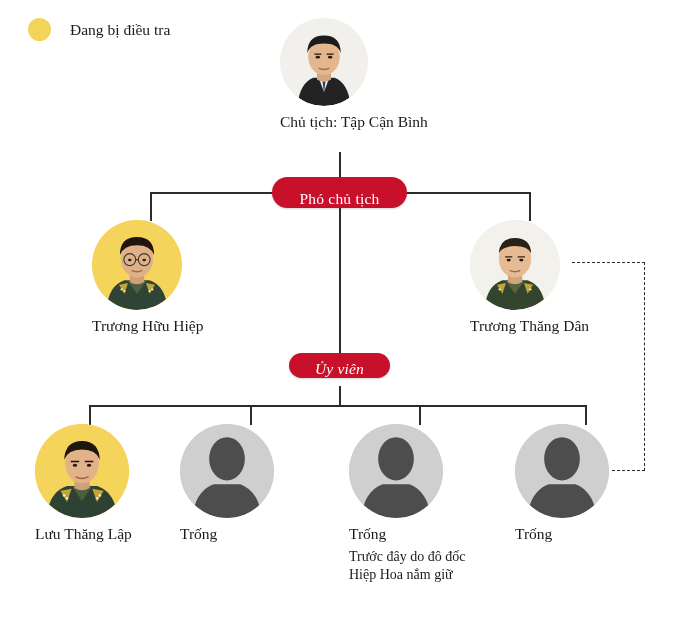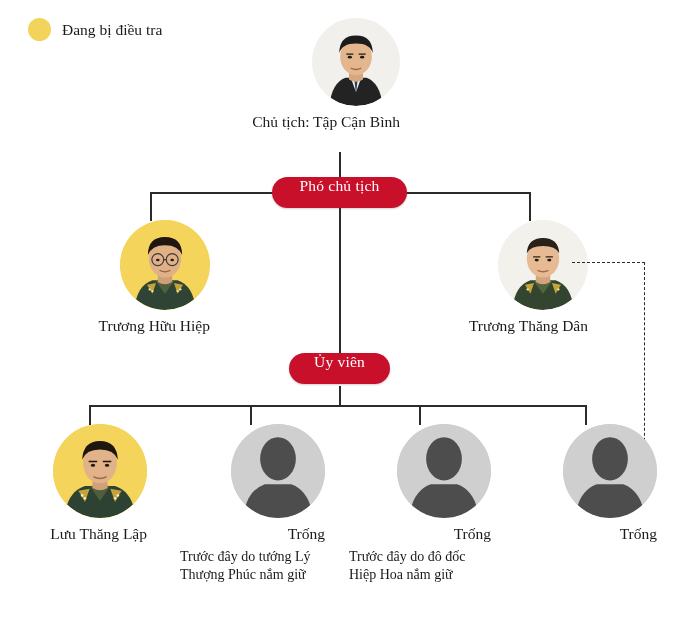--- a/index.html
+++ b/index.html
@@ -38,41 +38,41 @@
     border-left: 1.6px dashed #2b2b2b;
   }
 
   
   .legend {
     position: absolute;
     left: 28px;
     top: 18px;
     display: flex;
     align-items: center;
-    gap: 11px;
+    gap: 19px;
   }
   .legend-dot {
     width: 23px;
     height: 23px;
     border-radius: 50%;
     background: #f2d45a;
     flex: none;
   }
   .legend-label {
     font-size: 15.5px;
     color: #1a1a1a;
     white-space: nowrap;
   }
 
   
   .node {
     position: absolute;
     display: flex;
     flex-direction: column;
-    align-items: flex-end;
+    align-items: flex-start;
   }
   .avatar {
     border-radius: 50%;
     overflow: hidden;
     position: relative;
     flex: none;
   }
   .avatar.plain { background: #f4f2ee; }
   .avatar.flag  { background: #f5d45b; }
   .avatar.empty { background: #cfcfcf; }
@@ -91,21 +91,21 @@
     font-size: 14px;
     line-height: 1.32;
     text-align: left;
     align-self: center;
   }
 
   
   .pill {
     position: absolute;
     display: flex;
-    align-items: flex-start;
+    align-items: flex-end;
     justify-content: center;
     background: #c8102a;
     border-radius: 17px;
     color: #ffffff;
     font-size: 15.5px;
     letter-spacing: .2px;
     white-space: nowrap;
     box-shadow: 0 1px 2px rgba(0,0,0,.18);
   }
 </style>
@@ -232,21 +232,21 @@
     <div class="node-name">Trương Thăng Dân</div>
   </div>
 
   <div class="dash h" style="left:572px; top:262px; width:73px;"></div>
   <div class="dash v" style="left:644px; top:262px; height:209px;"></div>
   <div class="dash h" style="left:612px; top:470px; width:33px;"></div>
 
   <div class="line v" style="left:339px; top:208px; height:148px;"></div>
   <div class="line v" style="left:339px; top:386px; height:20px;"></div>
 
-  <div class="pill" style="left:289px; top:353px; width:101px; height:31px;">
+  <div class="pill" style="left:289px; top:353px; width:101px; height:25px;font-style:italic;">
     <span>Ủy viên</span>
   </div>
 
   <div class="line h" style="left:89px; top:405px; width:497px;"></div>
   <div class="line v" style="left:89px; top:405px; height:20px;"></div>
   <div class="line v" style="left:250px; top:405px; height:20px;"></div>
   <div class="line v" style="left:419px; top:405px; height:20px;"></div>
   <div class="line v" style="left:585px; top:405px; height:20px;"></div>
 
   <div class="node" style="left:35px; top:424px; width:112px;">
@@ -290,21 +290,20 @@
             </clipPath>
           </defs>
         <g clip-path="url(#clipE)">
           <rect width="100" height="100" fill="#cfcfcf"></rect>
           <ellipse cx="50" cy="37" rx="19" ry="23" fill="#4d4d4d"></ellipse>
           <path d="M13 100 Q16 71 36 64 L64 64 Q84 71 87 100 Z" fill="#4d4d4d"></path>
         </g>
       </svg>
     </div>
     <div class="node-name">Trống</div>
-    <div class="node-sub">Trước đây do tướng Lý Thượng Phúc nắm giữ</div>
   </div>
 
   <div class="node" style="left:349px; top:424px; width:142px;">
     <div class="avatar empty" style="width:94px; height:94px;">
       <svg viewBox="0 0 100 100">
         <defs>
             <clipPath id="clipF">
               <circle cx="50" cy="50" r="50"></circle>
             </clipPath>
           </defs>

